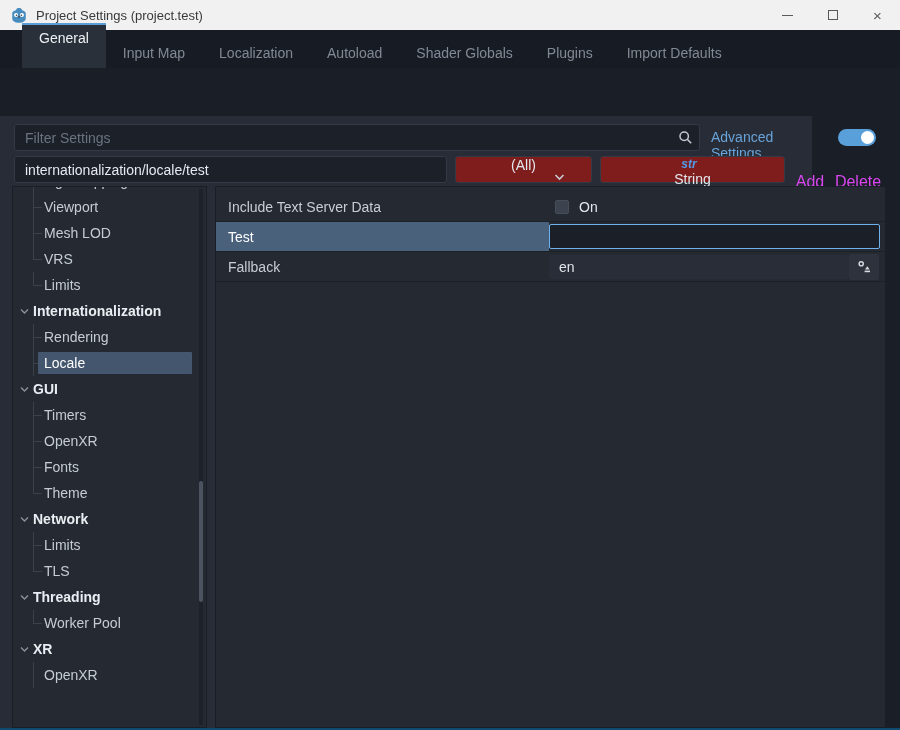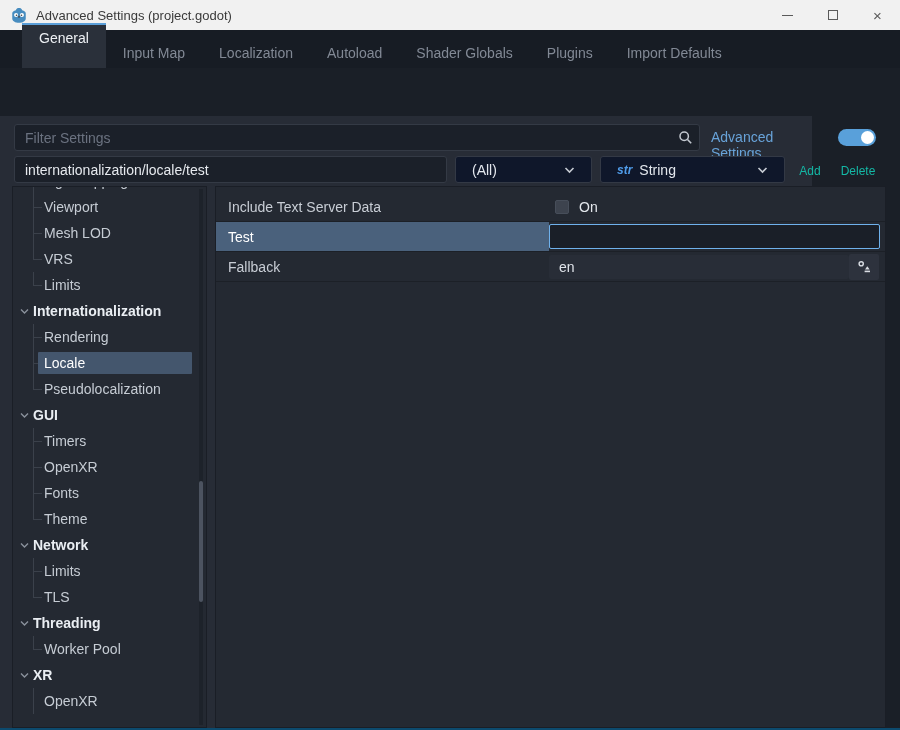--- a/index.html
+++ b/index.html
@@ -36,30 +36,30 @@
   .search-ico { position:absolute; right:7px; top:6px; }
 
   .adv-label { position:absolute; left:711px; top:13px; font-size:14px; color:#68a3d9; }
   .toggle { position:absolute; left:838px; top:13px; width:38px; height:17px;
     background:#59a0da; border-radius:9px; }
   .toggle .knob { position:absolute; right:2px; top:2px; width:13px; height:13px;
     background:#ffffff; border-radius:50%; }
 
   .path-wrap { position:absolute; left:14px; top:40px; width:433px; height:27px; }
 
-  .gd-select { position:absolute; top:40px; height:27px; background:#0f172a;
+  .gd-select { position:absolute; top:40px; height:27px; background:#7f1d1d;
     border:1px solid #333945; border-radius:3px; display:flex; align-items:center;
-    padding:0 16px; color:#e3e7ed; font-size:14px; }
+    padding:0 26px; color:#e3e7ed; font-size:14px;flex-direction:column; }
   .sel-all { left:455px; width:137px; }
   .sel-type { left:600px; width:185px; }
   .gd-select .chev { margin-left:auto; }
   .str-ico { font-style:italic; font-weight:bold; color:#4f9be8; font-size:12px; margin-right:7px; }
 
-  .txt-btn { position:absolute; top:41px; height:27px; display:flex; align-items:center;
-    justify-content:center; font-size:12px; color:#14b8a6; }
+  .txt-btn { position:absolute; top:52px; height:27px; display:flex; align-items:center;
+    justify-content:center; font-size:16px; color:#d946ef; }
   .btn-add { left:788px; width:44px; }
   .btn-del { left:834px; width:48px; }
 
   
   .panel { position:absolute; top:70px; background:#242932; border:1px solid #1a1e26; }
   .sidebar { left:12px; width:195px; height:542px; }
   .rightpane { left:215px; width:671px; height:542px; }
 
   
   .tree { position:absolute; inset:0; overflow:hidden; padding-top:5px; }
@@ -111,21 +111,21 @@
 
   <div class="titlebar">
     <svg class="app-icon" viewBox="0 0 24 24">
       <path fill="#478cbf" d="M12 2.5c-1.9 0-2.9.8-3.4 1.6l-.8 1.4C4.9 6.1 3 7.6 3 9.6v6.9c0 3.2 4 5.9 9 5.9s9-2.7 9-5.9V9.6c0-2-1.9-3.5-4.8-4.1l-.8-1.4c-.5-.8-1.5-1.6-3.4-1.6z"></path>
       <circle cx="8.1" cy="12" r="2.7" fill="#ffffff"></circle>
       <circle cx="15.9" cy="12" r="2.7" fill="#ffffff"></circle>
       <circle cx="8.7" cy="12.3" r="1.1" fill="#414042"></circle>
       <circle cx="15.3" cy="12.3" r="1.1" fill="#414042"></circle>
       <rect x="11.1" y="13.2" width="1.8" height="2.4" fill="#414042"></rect>
     </svg>
-    <span class="title">Advanced Settings (project.godot)</span>
+    <span class="title">Project Settings (project.test)</span>
     <div class="win-controls">
       <div class="win-btn">
           <div class="glyph-min"></div>
         </div>
       <div class="win-btn">
           <div class="glyph-max"></div>
         </div>
       <div class="win-btn">
           <span class="glyph-close">×</span>
         </div>
@@ -216,25 +216,20 @@
           <div class="titem child mid">
             <div class="vline"></div>
             <div class="tick"></div>
             <span class="tlabel">Rendering</span>
           </div>
           <div class="titem child mid selected">
             <div class="vline"></div>
             <div class="tick"></div>
             <span class="tlabel">Locale</span>
           </div>
-          <div class="titem child last">
-            <div class="vline"></div>
-            <div class="tick"></div>
-            <span class="tlabel">Pseudolocalization</span>
-          </div>
           <div class="titem header">
             <svg class="hchev" width="9" height="7" viewBox="0 0 9 7">
               <polyline points="1,1.5 4.5,5 8,1.5" fill="none" stroke="#8a919c" stroke-width="1.4"></polyline>
             </svg>
             <span class="tlabel">GUI</span>
           </div>
           <div class="titem child mid">
             <div class="vline"></div>
             <div class="tick"></div>
             <span class="tlabel">Timers</span>

